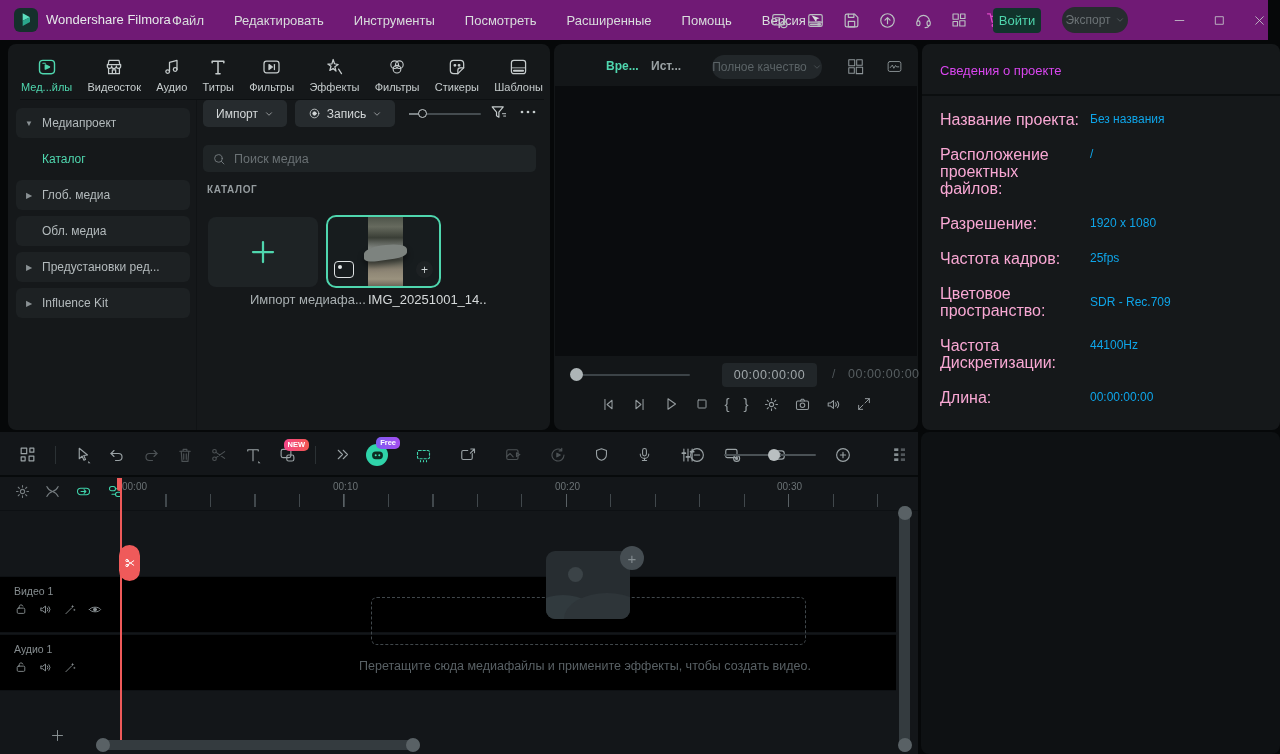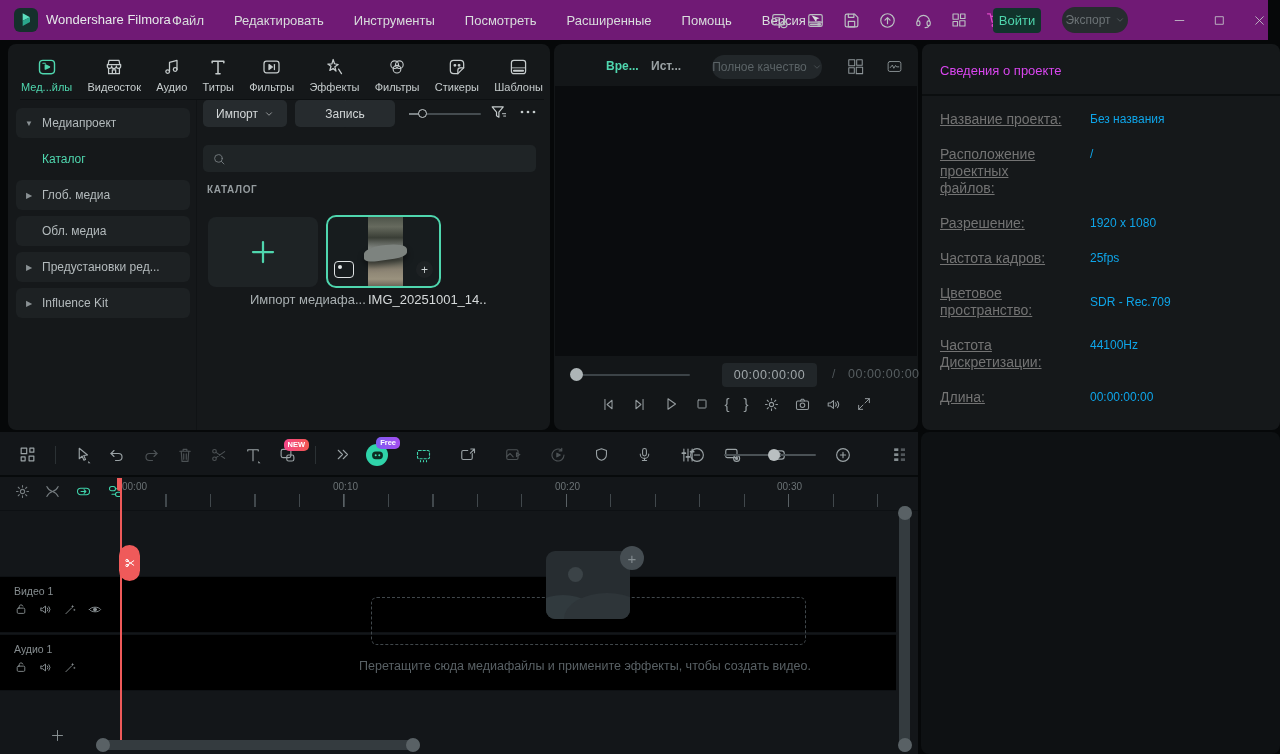--- a/index.html
+++ b/index.html
@@ -66,21 +66,21 @@
   .tc-slash { position:absolute; left:278px; top:323px; color:#4e5558; font-size:12px; }
   .tc-total { position:absolute; left:294px; top:323px; color:#575e61; font-size:12.5px; letter-spacing:.5px; }
   .pv-controls { position:absolute; left:0; right:0; top:351px; display:flex; align-items:center; justify-content:center; gap:14px; color:#939a9d; }
   .brace { font-size:15px; color:#939a9d; line-height:18px; }
 
   
   .pi-title { position:absolute; left:18px; top:19px; font-size:13px; color:#d946ef; }
   .pi-divider { position:absolute; left:0; right:0; top:50px; height:2px; background:#0b0e0f; }
   .pi-rows { position:absolute; left:18px; right:14px; top:58px; }
   .pi-row { display:grid; grid-template-columns:150px 1fr; padding:9px 0; }
-  .pi-label { font-size:14px; color:#737373; line-height:17px;text-decoration:underline; }
+  .pi-label { font-size:16px; color:#f9a8d4; line-height:17px; }
   .pi-value { font-size:12px; color:#0ea5e9; line-height:17px; }
 
   
   .tl-toolbar { position:absolute; left:0; top:0; width:918px; height:45px; border-bottom:2px solid #070a0b; }
   .tg { position:absolute; top:0; height:45px; display:flex; align-items:center; color:#9aa2a5; }
   .tg .sep { width:1px; height:18px; background:#2b3134; margin:0 10px; }
   .tbtn { position:relative; padding:0 8px; display:flex; align-items:center; }
   .dim { opacity:.42; }
   .teal { color:#3fd3ab; }
   .badge { position:absolute; top:-7px; right:-4px; font-size:7.5px; font-weight:bold; color:#fff; padding:1.5px 4px; border-radius:5px; }
@@ -344,21 +344,21 @@
     </div>
   </div>
 
   <div class="mcontent">
     <div class="pill-btn" style="left:6px; top:0; width:84px;">
       <span>Импорт</span>
       <svg class="ic" width="10" height="10" viewBox="0 0 24 24">
           <path d="M6 9 l6 6 6-6"></path>
         </svg>
     </div>
-    <div class="pill-btn" style="left:98px; top:0; width:100px;flex-direction:column;">
+    <div class="pill-btn" style="left:98px; top:0; width:100px;">
       <svg class="ic" width="13" height="13" viewBox="0 0 24 24">
           <circle cx="12" cy="12" r="8"></circle>
           <circle cx="12" cy="12" r="3.2" fill="currentColor"></circle>
         </svg>
       <span>Запись</span>
       <svg class="ic" width="10" height="10" viewBox="0 0 24 24">
           <path d="M6 9 l6 6 6-6"></path>
         </svg>
     </div>
     <div class="slider-track" style="left:212px; top:13px; width:72px;">
@@ -379,20 +379,21 @@
         </svg>
     </span>
 
     <div class="search-box">
       <span>
           <svg class="ic" width="14" height="14" viewBox="0 0 24 24">
             <circle cx="11" cy="11" r="6.5"></circle>
             <path d="M16 16 L20.5 20.5"></path>
           </svg>
         </span>
+      <input placeholder="Поиск медиа" style="">
     </div>
 
     <div class="section-lbl">КАТАЛОГ</div>
 
     <div class="tile" style="left:11px">
       <svg class="ic" width="30" height="30" viewBox="0 0 24 24" style="color:#4fd6ae; stroke-width:1.8">
           <path d="M12 4 v16 M4 12 h16"></path>
         </svg>
     </div>
     <div class="tile-label" style="left:13px">Импорт медиафа...</div>

